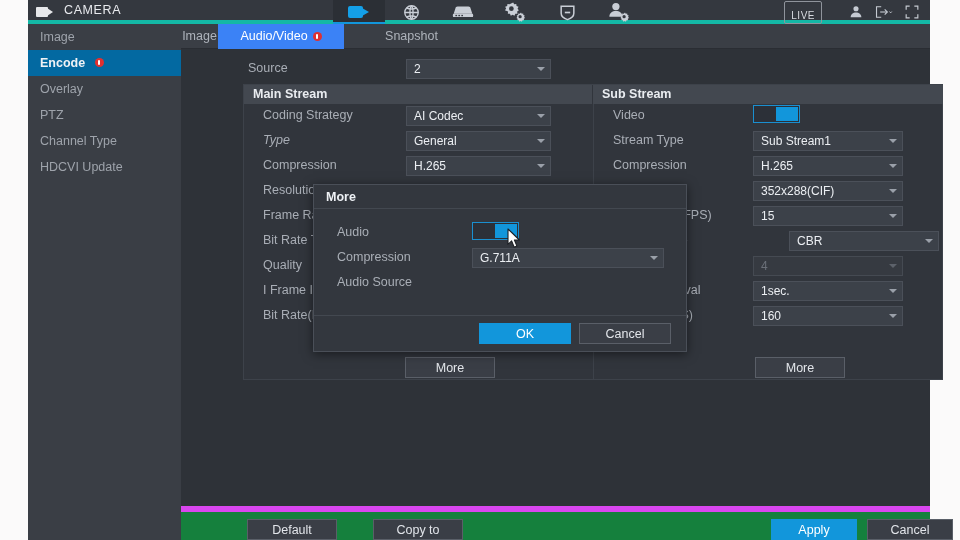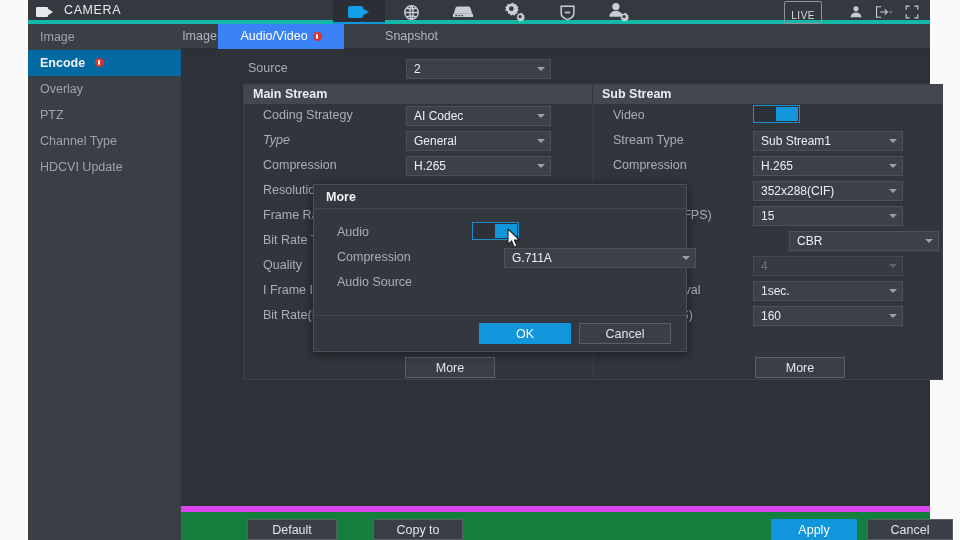--- a/index.html
+++ b/index.html
@@ -425,21 +425,21 @@
 
     <div id="modal">
       <div class="m-head">More</div>
 
       <div class="lbl" style="left:23px;top:40px;">Audio</div>
       <div class="toggle" style="left:158px;top:37px;">
         <div class="knob"></div>
       </div>
 
       <div class="lbl" style="left:23px;top:65px;">Compression</div>
-      <div class="select" style="left:158px;top:63px;width:192px;margin-left:32px;">
+      <div class="select" style="left:158px;top:63px;width:192px;">
         <span>G.711A</span>
         <span class="caret"></span>
       </div>
 
       <div class="lbl" style="left:23px;top:90px;">Audio Source</div>
 
       <div class="m-foot">
         <div class="btn primary" style="left:165px;top:7px;width:92px;">OK</div>
         <div class="btn" style="left:265px;top:7px;width:92px;">Cancel</div>
       </div>

